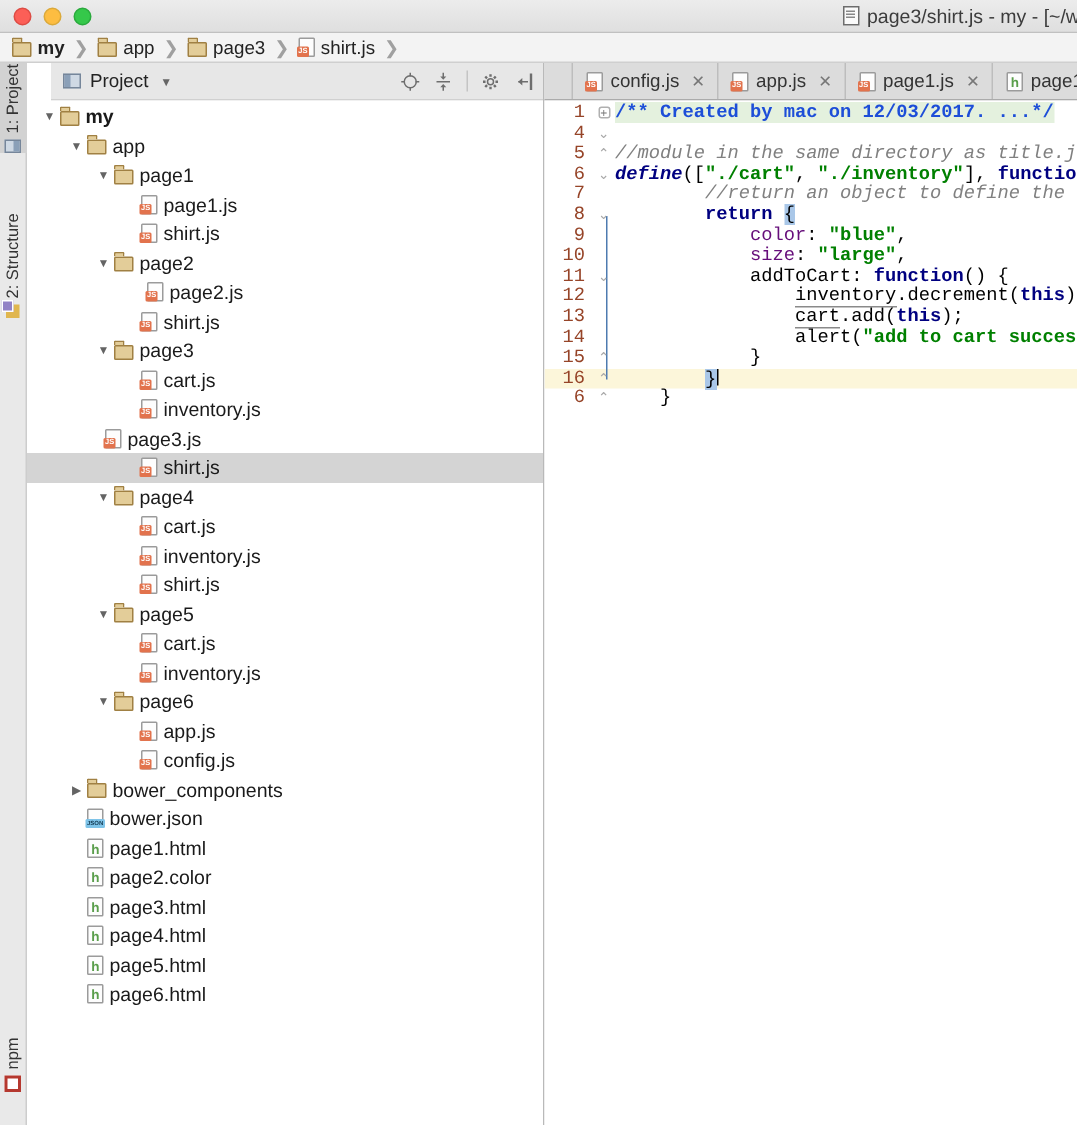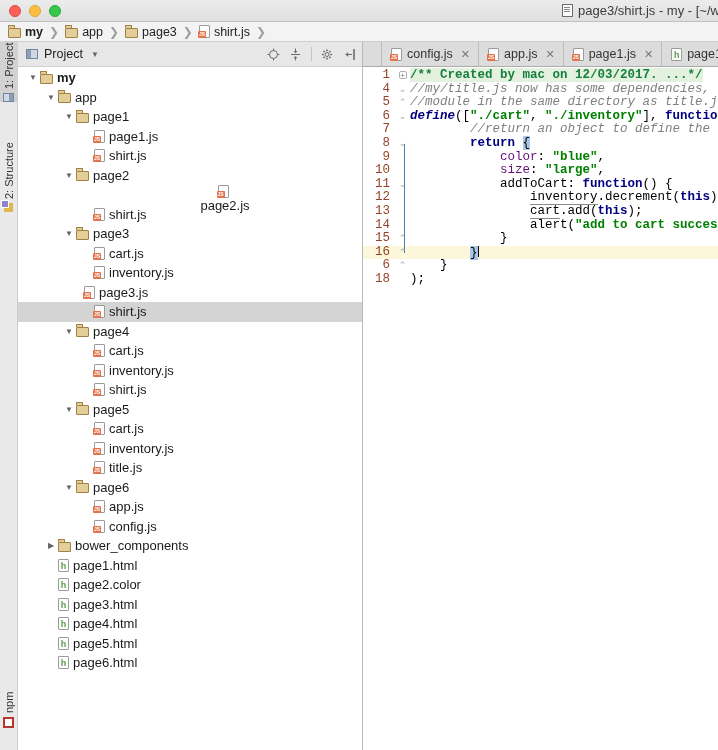--- a/index.html
+++ b/index.html
@@ -38,21 +38,21 @@
   [data-name="strip-item-favorites"]{ top:686px; height:90px; }
   .mini { flex:none; display:inline-block; }
   .mini-project { width:11px; height:9px; border:1px solid #76869a; background:#cfd9e4; position:relative;}
   .mini-project:before{content:""; position:absolute; left:0; top:0; width:4px; height:7px; background:#8ba0b8;}
   .mini-structure { width:9px; height:9px; background:#e0b64f; position:relative;}
   .mini-structure:before{content:""; position:absolute; left:4px; top:4px; width:6px; height:6px; background:#9282c6; border:1px solid #fff;}
   .mini-npm { width:11px; height:11px; border:2px solid #b5382f; background:#fff;}
   
   .panel { width:345px; flex:none; display:flex; flex-direction:column; border-right:1px solid #b9b9b9; }
   .panel-header { height:25px; background:#e7e7e7; border-bottom:1px solid #d0d0d0;
-    display:flex; align-items:center; padding:0 6px 0 8px; font-size:12.5px; color:#222;}
+    display:flex; align-items:center; padding:0 6px 0 8px; font-size:12.5px; color:#222;margin-left:16px;}
   .panel-title-ico { width:12px; height:10px; border:1px solid #76869a; background:#cfd9e4; margin-right:6px; position:relative;}
   .panel-title-ico:before{content:""; position:absolute; left:0; top:0; width:4px; height:8px; background:#8ba0b8;}
   .dd-arrow { margin-left:8px; font-size:8px; color:#666; }
   .panel-tools { margin-left:auto; display:flex; align-items:center; gap:9px; }
   .tool-btn { display:flex; align-items:center; color:#6e6e6e; }
   .tool-sep { width:1px; height:14px; background:#c4c4c4; }
   
   .tree { flex:1; background:#fff; overflow:hidden; font-size:13px; color:#1a1a1a; padding-top:1px;}
   .row { display:flex; align-items:center; height:19.5px; white-space:nowrap; }
   .row.selected { background:#d4d4d4; }
@@ -93,21 +93,21 @@
   .fold-range { position:absolute; left:41px; width:1px; background:#4e7bb0; z-index:0;}
   
   .tk-p { color:#000; }
   .tk-c { color:#808080; font-style:italic; }
   .tk-k { color:#000080; font-weight:bold; }
   .tk-d { color:#000080; font-weight:bold; font-style:italic; }
   .tk-s { color:#008000; font-weight:bold; }
   .tk-pr { color:#660e7a; }
   .tk-u { color:#000; border-bottom:1px solid #8a8a8a; }
   .tk-b { background:#a9c7e8; }
-  .tk-f { background:#e4f1de; color:#15803d; font-weight:bold;text-align:center; }
+  .tk-f { background:#e4f1de; color:#1d4ed8; font-weight:bold;text-align:center; }
   .caret { display:inline-block; width:1px; height:11px; background:#000; vertical-align:-1px; }
   svg { display:block; }
 </style>
 </head>
 <body>
 
 <div class="titlebar" data-name="title-bar">
   <div class="lights" data-name="window-controls">
     <span class="light red" data-name="close-window-button"></span>
     <span class="light yellow" data-name="minimize-window-button"></span>
@@ -246,21 +246,21 @@
           <span class="fi fi-page fi-js" data-name="js-file-icon">
             <span class="badge" data-name="js-badge">JS</span>
           </span>
           <span class="label" data-name="tree-item-label">shirt.js</span>
         </div>
         <div class="row" data-name="tree-item-page2" style="padding-left: 44px;">
           <span class="arrow" data-name="expanded-arrow-icon">▼</span>
           <span class="fi fi-folder" data-name="folder-icon"></span>
           <span class="label" data-name="tree-item-label">page2</span>
         </div>
-        <div class="row" data-name="tree-item-page2-js" style="padding-left: 66px; flex-direction: column;">
+        <div class="row" data-name="tree-item-page2-js" style="padding-left: 66px;">
           <span class="arrow" data-name="arrow-spacer"></span>
           <span class="fi fi-page fi-js" data-name="js-file-icon">
             <span class="badge" data-name="js-badge">JS</span>
           </span>
           <span class="label" data-name="tree-item-label">page2.js</span>
         </div>
         <div class="row" data-name="tree-item-shirt-js" style="padding-left: 62px;">
           <span class="arrow" data-name="arrow-spacer"></span>
           <span class="fi fi-page fi-js" data-name="js-file-icon">
             <span class="badge" data-name="js-badge">JS</span>
@@ -279,21 +279,21 @@
           </span>
           <span class="label" data-name="tree-item-label">cart.js</span>
         </div>
         <div class="row" data-name="tree-item-inventory-js" style="padding-left: 62px;">
           <span class="arrow" data-name="arrow-spacer"></span>
           <span class="fi fi-page fi-js" data-name="js-file-icon">
             <span class="badge" data-name="js-badge">JS</span>
           </span>
           <span class="label" data-name="tree-item-label">inventory.js</span>
         </div>
-        <div class="row" data-name="tree-item-page3-js" style="padding-left: 52px;">
+        <div class="row" data-name="tree-item-page3-js" style="padding-left: 38px;">
           <span class="arrow" data-name="arrow-spacer"></span>
           <span class="fi fi-page fi-js" data-name="js-file-icon">
             <span class="badge" data-name="js-badge">JS</span>
           </span>
           <span class="label" data-name="tree-item-label">page3.js</span>
         </div>
         <div class="row selected" data-name="tree-item-shirt-js" style="padding-left: 62px;">
           <span class="arrow" data-name="arrow-spacer"></span>
           <span class="fi fi-page fi-js" data-name="js-file-icon">
             <span class="badge" data-name="js-badge">JS</span>
@@ -337,27 +337,20 @@
             <span class="badge" data-name="js-badge">JS</span>
           </span>
           <span class="label" data-name="tree-item-label">cart.js</span>
         </div>
         <div class="row" data-name="tree-item-inventory-js" style="padding-left: 62px;">
           <span class="arrow" data-name="arrow-spacer"></span>
           <span class="fi fi-page fi-js" data-name="js-file-icon">
             <span class="badge" data-name="js-badge">JS</span>
           </span>
           <span class="label" data-name="tree-item-label">inventory.js</span>
-        </div>
-        <div class="row" data-name="tree-item-title-js" style="padding-left: 62px;">
-          <span class="arrow" data-name="arrow-spacer"></span>
-          <span class="fi fi-page fi-js" data-name="js-file-icon">
-            <span class="badge" data-name="js-badge">JS</span>
-          </span>
-          <span class="label" data-name="tree-item-label">title.js</span>
         </div>
         <div class="row" data-name="tree-item-page6" style="padding-left: 44px;">
           <span class="arrow" data-name="expanded-arrow-icon">▼</span>
           <span class="fi fi-folder" data-name="folder-icon"></span>
           <span class="label" data-name="tree-item-label">page6</span>
         </div>
         <div class="row" data-name="tree-item-app-js" style="padding-left: 62px;">
           <span class="arrow" data-name="arrow-spacer"></span>
           <span class="fi fi-page fi-js" data-name="js-file-icon">
             <span class="badge" data-name="js-badge">JS</span>
@@ -368,20 +361,27 @@
           <span class="arrow" data-name="arrow-spacer"></span>
           <span class="fi fi-page fi-js" data-name="js-file-icon">
             <span class="badge" data-name="js-badge">JS</span>
           </span>
           <span class="label" data-name="tree-item-label">config.js</span>
         </div>
         <div class="row" data-name="tree-item-bower_components" style="padding-left: 26px;">
           <span class="arrow" data-name="collapsed-arrow-icon">▶</span>
           <span class="fi fi-folder" data-name="folder-icon"></span>
           <span class="label" data-name="tree-item-label">bower_components</span>
+        </div>
+        <div class="row" data-name="tree-item-bower-json" style="padding-left: 26px;">
+          <span class="arrow" data-name="arrow-spacer"></span>
+          <span class="fi fi-page fi-json" data-name="json-file-icon">
+            <span class="badge" data-name="json-badge">JSON</span>
+          </span>
+          <span class="label" data-name="tree-item-label">bower.json</span>
         </div>
         <div class="row" data-name="tree-item-page1-html" style="padding-left: 26px;">
           <span class="arrow" data-name="arrow-spacer"></span>
           <span class="fi fi-page fi-html" data-name="html-file-icon">
             <span class="letter" data-name="html-letter">h</span>
           </span>
           <span class="label" data-name="tree-item-label">page1.html</span>
         </div>
         <div class="row" data-name="tree-item-page2-html" style="padding-left: 26px;">
           <span class="arrow" data-name="arrow-spacer"></span>
@@ -446,31 +446,30 @@
         </div>
         <div class="tab" data-name="editor-tab-page1-html">
           <span class="fi fi-page fi-html" data-name="html-file-icon">
             <span class="letter" data-name="html-letter">h</span>
           </span>
           <span data-name="tab-label">page1.html</span>
         </div>
       </div>
     <div class="code-area" data-name="code-editor" id="code">
         <div class="code-line" data-name="code-line-1"><span class="ln" data-name="line-number">1</span><span class="fold-col" data-name="fold-marker-icon"><span class="fm-plus" data-name="fold-expand-icon">+</span></span><span class="code-text" data-name="code-text"><span class="tk-f" data-name="code-token">/** Created by mac on 12/03/2017. ...*/</span></span></div>
-        <div class="code-line" data-name="code-line-4"><span class="ln" data-name="line-number">4</span><span class="fold-col" data-name="fold-marker-icon">⌄</span><span class="code-text" data-name="code-text"><span class="tk-c" data-name="code-token">//my/title.js now has some dependencies,</span></span></div>
+        <div class="code-line" data-name="code-line-4"><span class="ln" data-name="line-number">4</span><span class="fold-col" data-name="fold-marker-icon">⌄</span></div>
         <div class="code-line" data-name="code-line-5"><span class="ln" data-name="line-number">5</span><span class="fold-col" data-name="fold-marker-icon">⌃</span><span class="code-text" data-name="code-text"><span class="tk-c" data-name="code-token">//module in the same directory as title.js</span></span></div>
         <div class="code-line" data-name="code-line-6"><span class="ln" data-name="line-number">6</span><span class="fold-col" data-name="fold-marker-icon">⌄</span><span class="code-text" data-name="code-text"><span class="tk-d" data-name="code-token">define</span><span class="tk-p" data-name="code-token">([</span><span class="tk-s" data-name="code-token">"./cart"</span><span class="tk-p" data-name="code-token">, </span><span class="tk-s" data-name="code-token">"./inventory"</span><span class="tk-p" data-name="code-token">], </span><span class="tk-k" data-name="code-token">function</span></span></div>
         <div class="code-line" data-name="code-line-7"><span class="ln" data-name="line-number">7</span><span class="fold-col" data-name="fold-spacer"></span><span class="code-text" data-name="code-text"><span class="tk-c" data-name="code-token">        //return an object to define the "my/shirt" module.</span></span></div>
         <div class="code-line" data-name="code-line-8"><span class="ln" data-name="line-number">8</span><span class="fold-col" data-name="fold-marker-icon">⌄</span><span class="code-text" data-name="code-text"><span class="tk-p" data-name="code-token">        </span><span class="tk-k" data-name="code-token">return</span><span class="tk-p" data-name="code-token"> </span><span class="tk-b" data-name="code-token">{</span></span></div>
         <div class="code-line" data-name="code-line-9"><span class="ln" data-name="line-number">9</span><span class="fold-col" data-name="fold-spacer"></span><span class="code-text" data-name="code-text"><span class="tk-p" data-name="code-token">            </span><span class="tk-pr" data-name="code-token">color</span><span class="tk-p" data-name="code-token">: </span><span class="tk-s" data-name="code-token">"blue"</span><span class="tk-p" data-name="code-token">,</span></span></div>
         <div class="code-line" data-name="code-line-10"><span class="ln" data-name="line-number">10</span><span class="fold-col" data-name="fold-spacer"></span><span class="code-text" data-name="code-text"><span class="tk-p" data-name="code-token">            </span><span class="tk-pr" data-name="code-token">size</span><span class="tk-p" data-name="code-token">: </span><span class="tk-s" data-name="code-token">"large"</span><span class="tk-p" data-name="code-token">,</span></span></div>
         <div class="code-line" data-name="code-line-11"><span class="ln" data-name="line-number">11</span><span class="fold-col" data-name="fold-marker-icon">⌄</span><span class="code-text" data-name="code-text"><span class="tk-p" data-name="code-token">            addToCart: </span><span class="tk-k" data-name="code-token">function</span><span class="tk-p" data-name="code-token">() {</span></span></div>
         <div class="code-line" data-name="code-line-12"><span class="ln" data-name="line-number">12</span><span class="fold-col" data-name="fold-spacer"></span><span class="code-text" data-name="code-text"><span class="tk-p" data-name="code-token">                </span><span class="tk-u" data-name="code-token">inventory</span><span class="tk-p" data-name="code-token">.decrement(</span><span class="tk-k" data-name="code-token">this</span><span class="tk-p" data-name="code-token">);</span></span></div>
         <div class="code-line" data-name="code-line-13"><span class="ln" data-name="line-number">13</span><span class="fold-col" data-name="fold-spacer"></span><span class="code-text" data-name="code-text"><span class="tk-p" data-name="code-token">                </span><span class="tk-u" data-name="code-token">cart</span><span class="tk-p" data-name="code-token">.add(</span><span class="tk-k" data-name="code-token">this</span><span class="tk-p" data-name="code-token">);</span></span></div>
         <div class="code-line" data-name="code-line-14"><span class="ln" data-name="line-number">14</span><span class="fold-col" data-name="fold-spacer"></span><span class="code-text" data-name="code-text"><span class="tk-p" data-name="code-token">                alert(</span><span class="tk-s" data-name="code-token">"add to cart success!"</span></span></div>
         <div class="code-line" data-name="code-line-15"><span class="ln" data-name="line-number">15</span><span class="fold-col" data-name="fold-marker-icon">⌃</span><span class="code-text" data-name="code-text"><span class="tk-p" data-name="code-token">            }</span></span></div>
         <div class="code-line cur" data-name="code-line-16"><span class="ln" data-name="line-number">16</span><span class="fold-col" data-name="fold-marker-icon">⌃</span><span class="code-text" data-name="code-text"><span class="tk-p" data-name="code-token">        </span><span class="tk-b" data-name="code-token">}</span><span class="caret" data-name="text-caret"></span></span></div>
         <div class="code-line" data-name="code-line-17"><span class="ln" data-name="line-number">6</span><span class="fold-col" data-name="fold-marker-icon">⌃</span><span class="code-text" data-name="code-text"><span class="tk-p" data-name="code-token">    }</span></span></div>
-        <div class="code-line" data-name="code-line-18"><span class="ln" data-name="line-number">18</span><span class="fold-col" data-name="fold-spacer"></span><span class="code-text" data-name="code-text"><span class="tk-p" data-name="code-token">);</span></span></div>
         <div class="fold-range" data-name="fold-range-guide" style="top: 77px; height: 108.8px;"></div>
       </div>
   </div>
 </div>
 
 </body></html>

